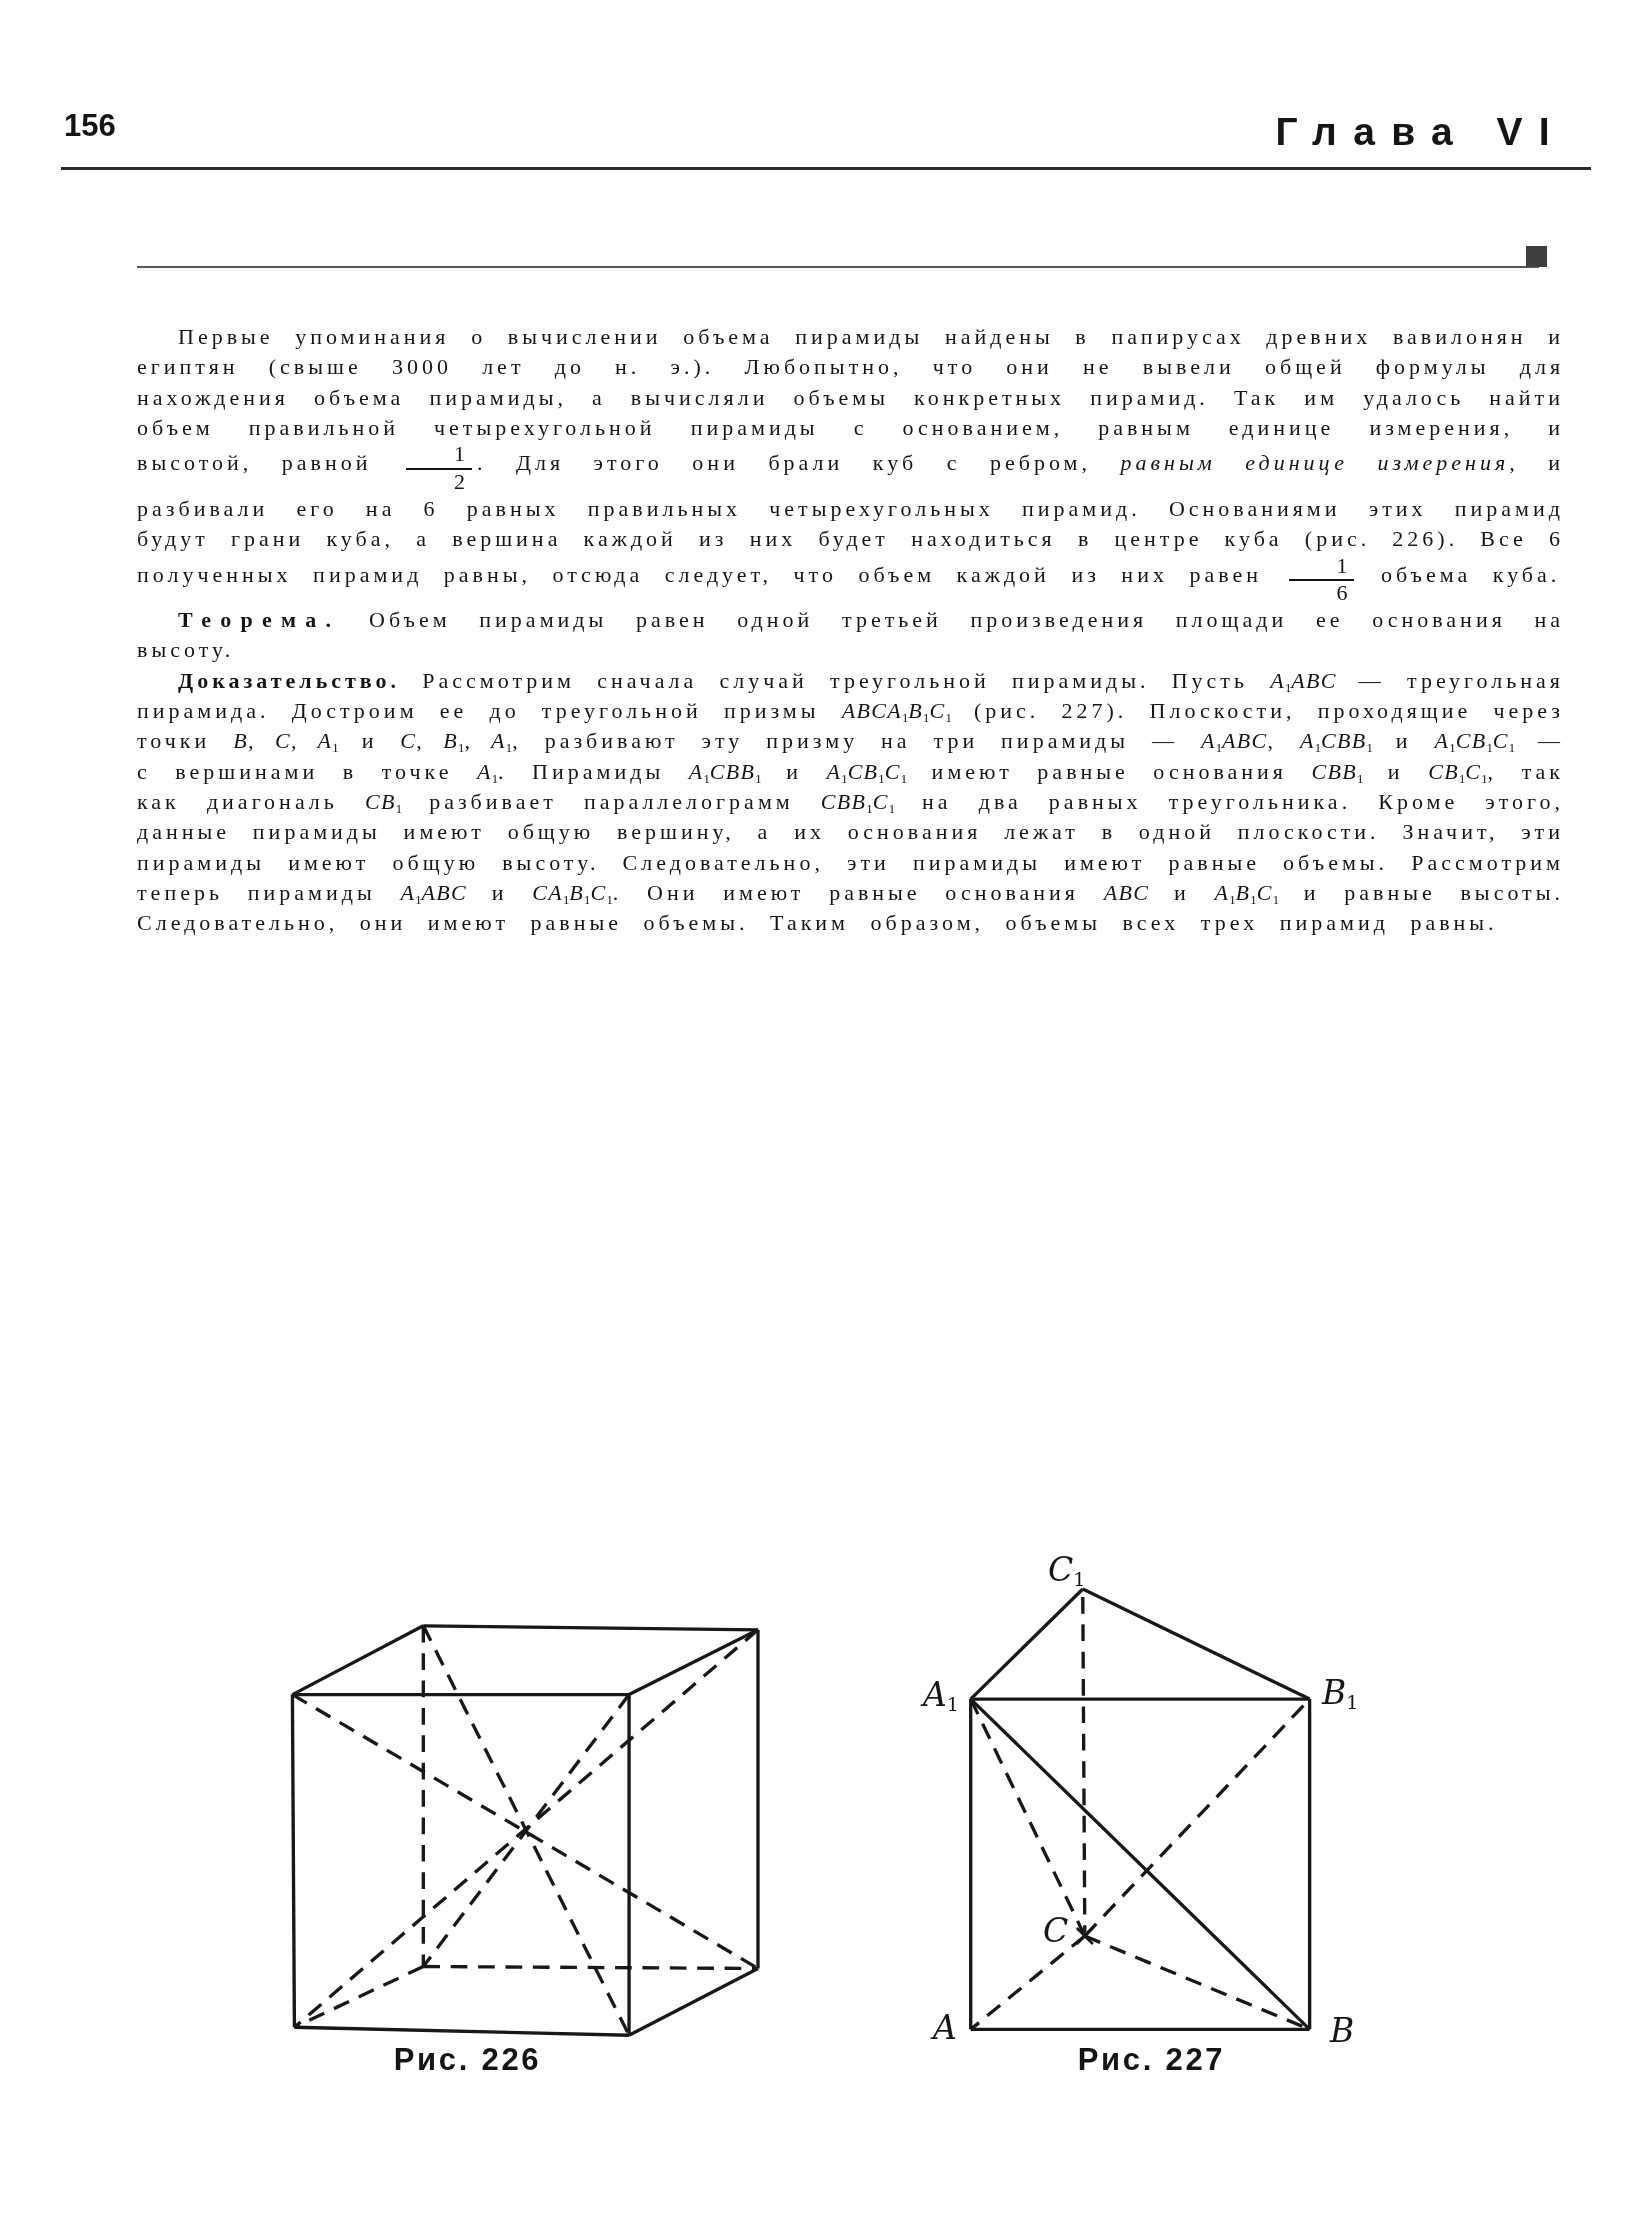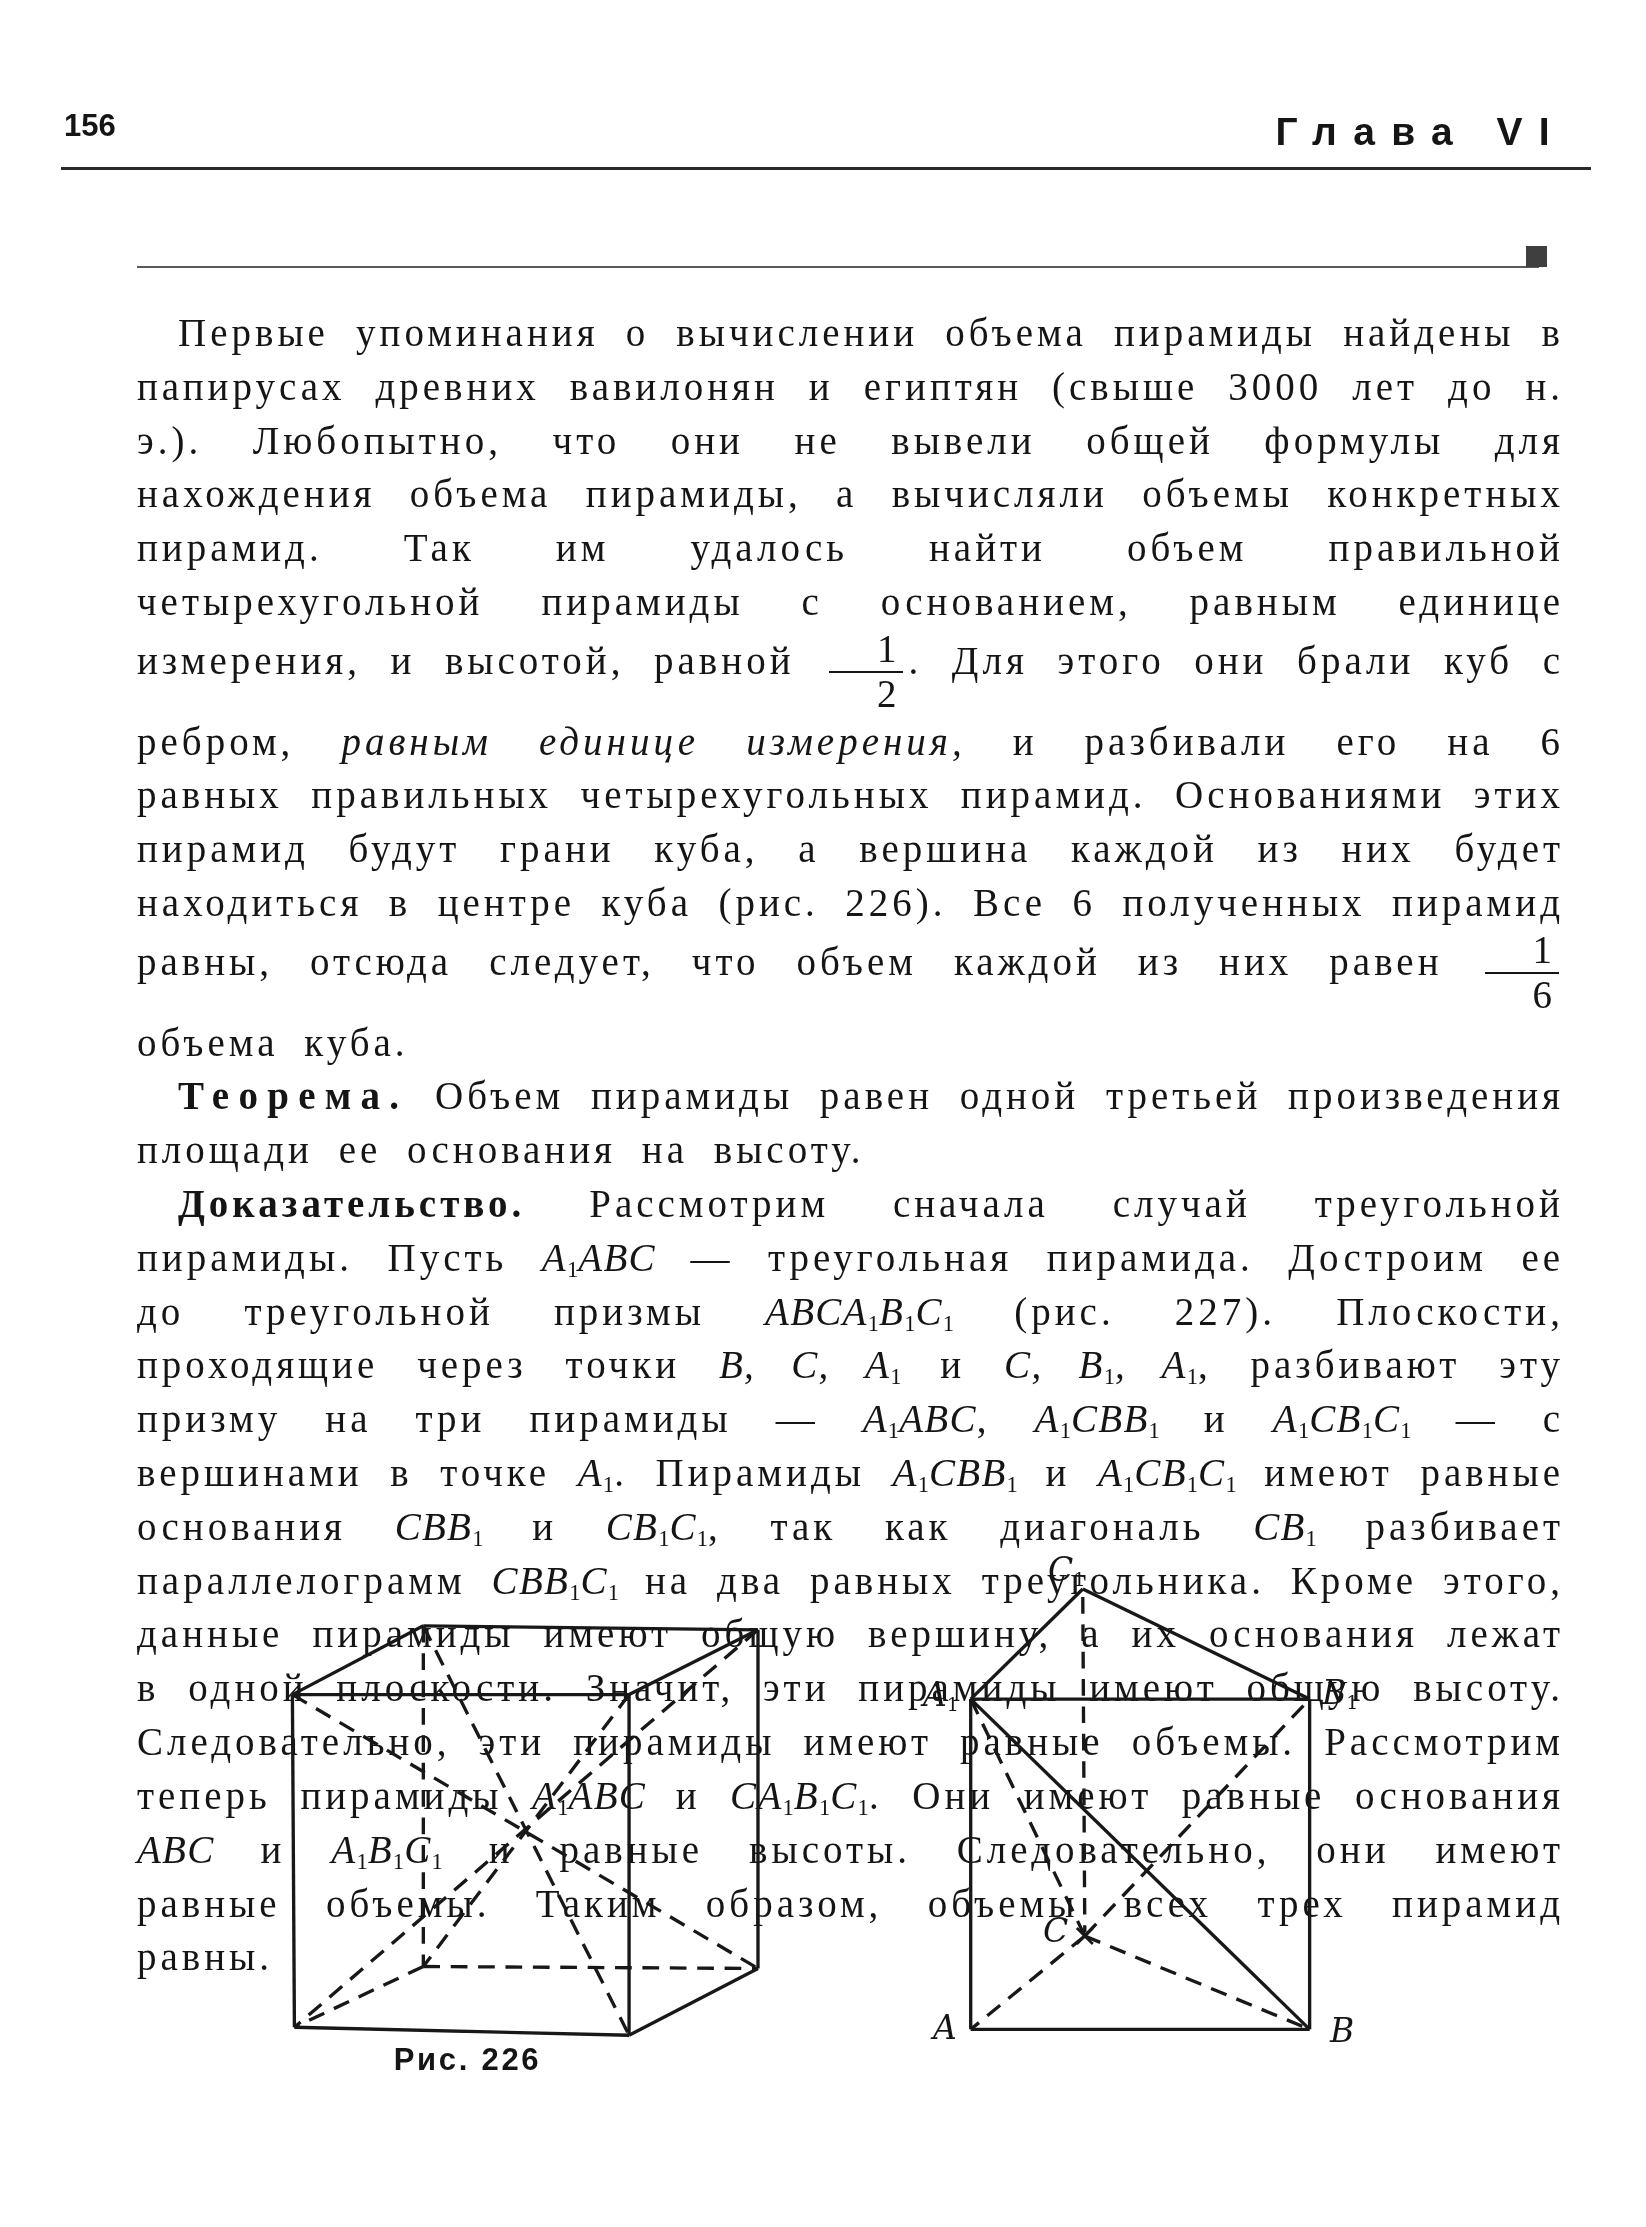--- a/index.html
+++ b/index.html
@@ -19,22 +19,22 @@
   .header-rule{position:absolute;top:167px;left:61px;width:1530px;height:3.3px;background:#2b2b2b;}
   
   .section-title{
     position:absolute;top:199px;left:140px;
     font-family:"Liberation Sans",sans-serif;font-weight:bold;font-size:43px;letter-spacing:1.3px;
   }
   .title-rule{position:absolute;top:266px;left:137px;width:1402px;height:2px;background:#5a5a5a;}
   .title-end-square{position:absolute;top:246px;left:1526px;width:21px;height:21px;background:#3f3f3f;}
   
   .body-text{
-    position:absolute;top:306px;left:137px;width:1427px;
-    font-size:39px;line-height:1.38;text-align:justify;
+    position:absolute;top:322px;left:137px;width:1427px;
+    font-size:22px;line-height:1.38;text-align:justify;
     letter-spacing:4px;word-spacing:12px;
   }
   .body-text p{margin:0;text-indent:41px;}
   .seg-b{font-weight:bold;}
   .seg-bs{font-weight:bold;letter-spacing:9.3px;}
   .seg-i{font-style:italic;}
   .seg-m{font-style:italic;letter-spacing:1.3px;}
   sub{font-size:0.58em;font-style:normal;vertical-align:-0.28em;line-height:0;letter-spacing:0;}
   .frac{
     display:inline-block;vertical-align:-0.85em;text-align:center;
@@ -133,15 +133,16 @@
   </svg>
 
   <span class="vertex-label" id="vl-c1">C<sub>1</sub></span>
   <span class="vertex-label" id="vl-a1">A<sub>1</sub></span>
   <span class="vertex-label" id="vl-b1">B<sub>1</sub></span>
   <span class="vertex-label" id="vl-a">A</span>
   <span class="vertex-label" id="vl-b">B</span>
   <span class="vertex-label" id="vl-c">C</span>
 
   <div class="fig-caption" id="cap-226">Рис. 226</div>
+  <div class="fig-caption" id="cap-227">Рис. 227</div>
 
 </div>
 
 
 </body></html>

